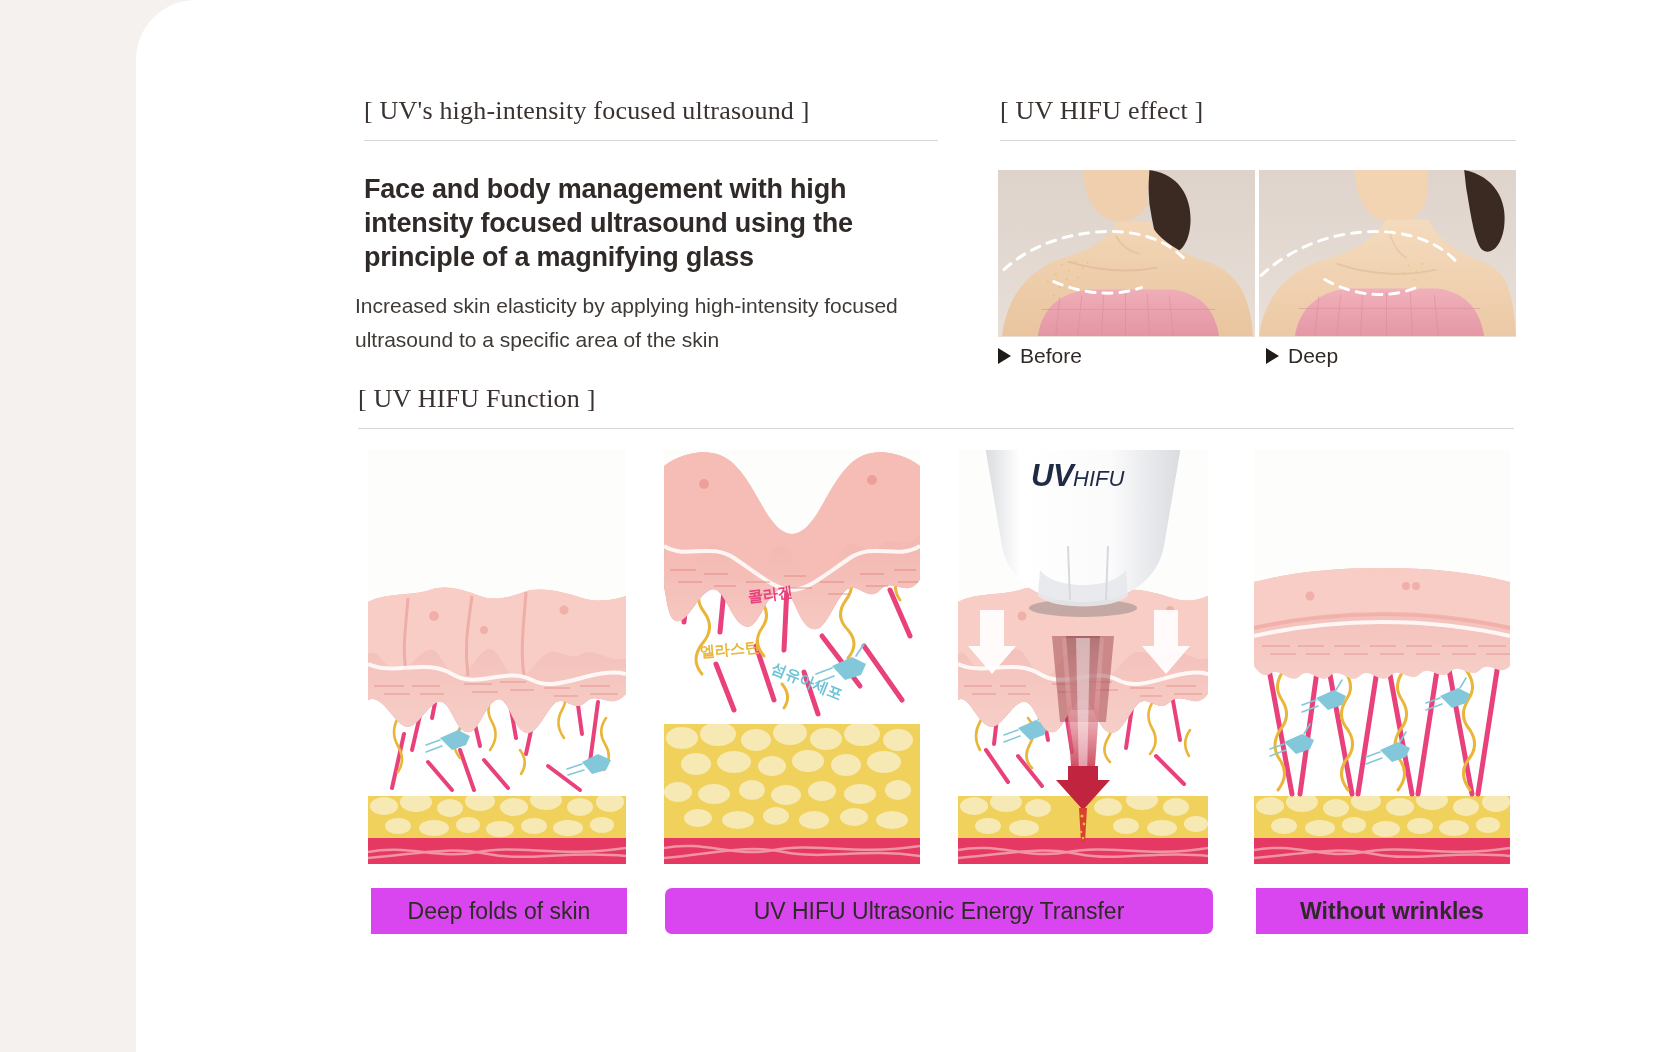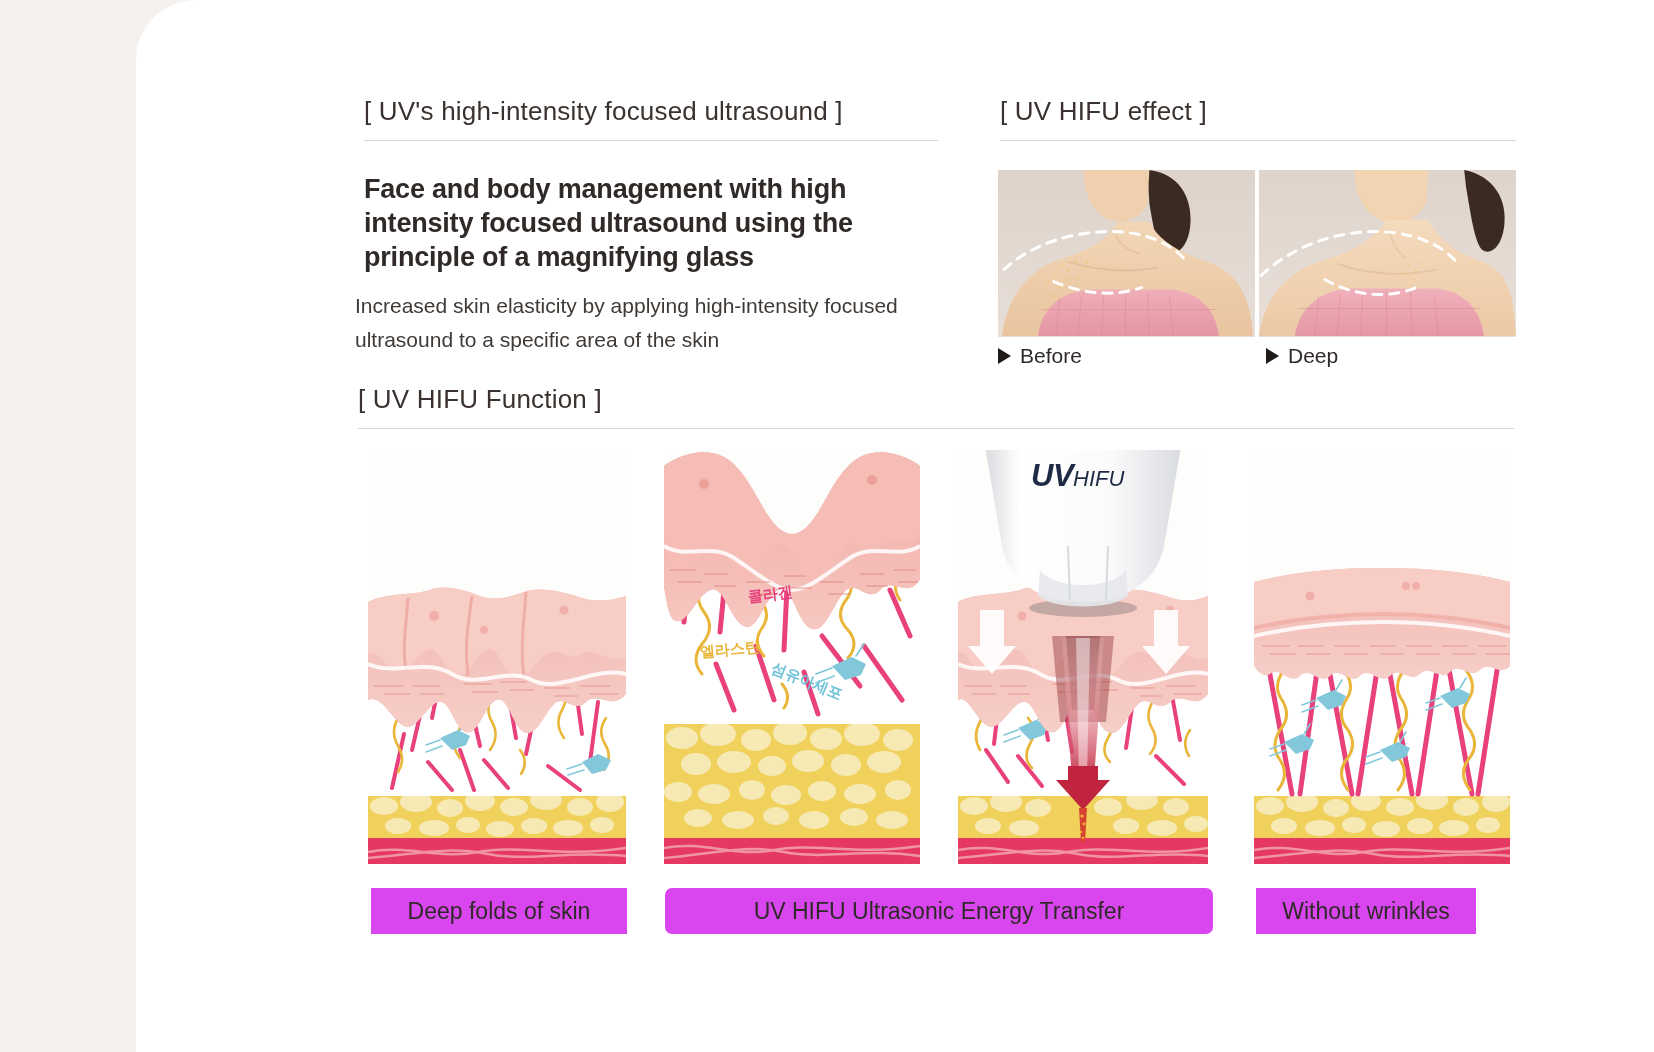--- a/index.html
+++ b/index.html
@@ -35,20 +35,21 @@
   }
 
   
   .sec-head {
     position: absolute;
     font-size: 26px;
     font-weight: 400;
     color: #3a322e;
     letter-spacing: .2px;
     white-space: nowrap;
+    font-family: Liberation Serif, serif;
   }
   .sec-rule {
     position: absolute;
     height: 1px;
     background: #d9d6d2;
   }
 
   
   #left-title   { left: 228px; top: 96px; }
   #left-rule    { left: 228px; top: 140px; width: 574px; }
@@ -171,21 +172,21 @@
     background: #d946ef;
     display: flex;
     align-items: center;
     justify-content: center;
     font-size: 23px;
     color: #2f2a27;
     white-space: nowrap;
   }
   #cap-1 { left: 3px;   width: 256px; }
   #cap-2 { left: 297px; width: 548px; border-radius: 7px; }
-  #cap-3 { left: 888px; width: 220px; }
+  #cap-3 { left: 888px; width: 272px; font-weight: bold; }
 </style>
 </head>
 <body>
 
 <div id="page">
   <div id="bg-panel"></div>
   <div id="content-card">
 
     <div class="sec-head" id="left-title">[ UV's high-intensity focused ultrasound ]</div>
     <div class="sec-rule" id="left-rule"></div>

